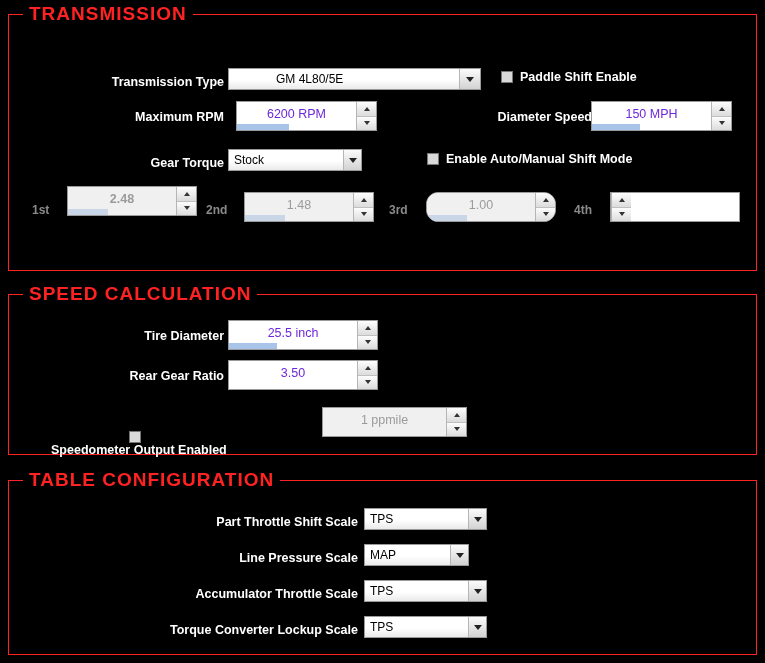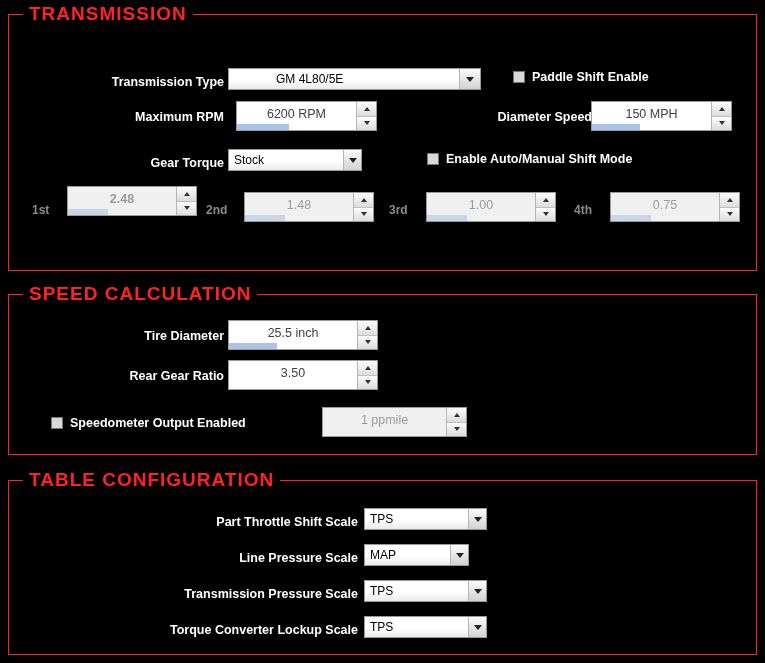--- a/index.html
+++ b/index.html
@@ -80,21 +80,21 @@
   .spin .field{
     flex:1;
     position:relative;
     background:#ffffff;
     display:flex;
     align-items:center;
     justify-content:center;
   }
   .spin .txt{
     font-size:12.5px;
-    color:#404040;
+    color:#6d28d9;
     position:relative;
     top:-2px;
   }
   .spin.dim .txt{color:#9b9b9b;}
   .spin.dim .field{background:#f0f0f0;}
   .spin .bar{
     position:absolute;
     left:0;bottom:0;
     height:6px;
     background:#a8c4e8;
@@ -152,21 +152,21 @@
   <div class="group-title">TRANSMISSION</div>
 
   <div class="lbl" style="left:0px;top:60px;width:215px;">Transmission Type</div>
   <div class="combo wide" style="left:219px;top:53px;width:253px;padding-left:47px;">
     <span class="val">GM 4L80/5E</span>
     <span class="arrowbox">
         <span class="caret"></span>
       </span>
   </div>
 
-  <div class="cbx" style="left:504px;top:55px;">
+  <div class="cbx" style="left:492px;top:55px;">
     <span class="box"></span>
     <span class="cbl">Paddle Shift Enable</span>
   </div>
 
   <div class="lbl" style="left:0px;top:95px;width:215px;">Maximum RPM</div>
   <div class="spin" style="left:227px;top:86px;width:141px;">
     <span class="field">
       <span class="txt">6200 RPM</span>
       <span class="bar" style="width:52px;"></span>
     </span>
@@ -235,41 +235,37 @@
       <span class="btn">
           <span class="tri-up"></span>
         </span>
       <span class="btn">
           <span class="tri-dn"></span>
         </span>
     </span>
   </div>
 
   <div class="lbl small" style="left:380px;top:188px;width:32px;">3rd</div>
-  <div class="spin dim" style="left:417px;top:177px;width:130px;">
+  <div class="spin dim" style="left:417px;top:177px;width:130px;border-radius:12px;">
     <span class="field">
       <span class="txt">1.00</span>
       <span class="bar" style="width:40px;"></span>
     </span>
     <span class="btns">
       <span class="btn">
           <span class="tri-up"></span>
         </span>
       <span class="btn">
           <span class="tri-dn"></span>
         </span>
     </span>
   </div>
 
   <div class="lbl small" style="left:565px;top:188px;width:32px;">4th</div>
   <div class="spin dim" style="left:601px;top:177px;width:130px;">
-    <span class="field">
-      <span class="txt">0.75</span>
-      <span class="bar" style="width:40px;"></span>
-    </span>
     <span class="btns">
       <span class="btn">
           <span class="tri-up"></span>
         </span>
       <span class="btn">
           <span class="tri-dn"></span>
         </span>
     </span>
   </div>
 </div>
@@ -302,21 +298,21 @@
     <span class="btns">
       <span class="btn">
           <span class="tri-up"></span>
         </span>
       <span class="btn">
           <span class="tri-dn"></span>
         </span>
     </span>
   </div>
 
-  <div class="cbx" style="left:42px;top:121px;">
+  <div class="cbx" style="left:42px;top:136px;flex-direction:column;">
     <span class="box"></span>
     <span class="cbl">Speedometer Output Enabled</span>
   </div>
 
   <div class="spin dim" style="left:313px;top:112px;width:145px;">
     <span class="field">
       <span class="txt">1 ppmile</span>
       <span class="bar" style="width:0px;"></span>
     </span>
     <span class="btns">
@@ -342,21 +338,21 @@
   </div>
 
   <div class="lbl" style="left:0px;top:70px;width:349px;">Line Pressure Scale</div>
   <div class="combo" style="left:355px;top:63px;width:105px;">
     <span class="val">MAP</span>
     <span class="arrowbox">
         <span class="caret"></span>
       </span>
   </div>
 
-  <div class="lbl" style="left:0px;top:106px;width:349px;">Transmission Pressure Scale</div>
+  <div class="lbl" style="left:0px;top:106px;width:349px;">Accumulator Throttle Scale</div>
   <div class="combo" style="left:355px;top:99px;width:123px;">
     <span class="val">TPS</span>
     <span class="arrowbox">
         <span class="caret"></span>
       </span>
   </div>
 
   <div class="lbl" style="left:0px;top:142px;width:349px;">Torque Converter Lockup Scale</div>
   <div class="combo" style="left:355px;top:135px;width:123px;">
     <span class="val">TPS</span>

